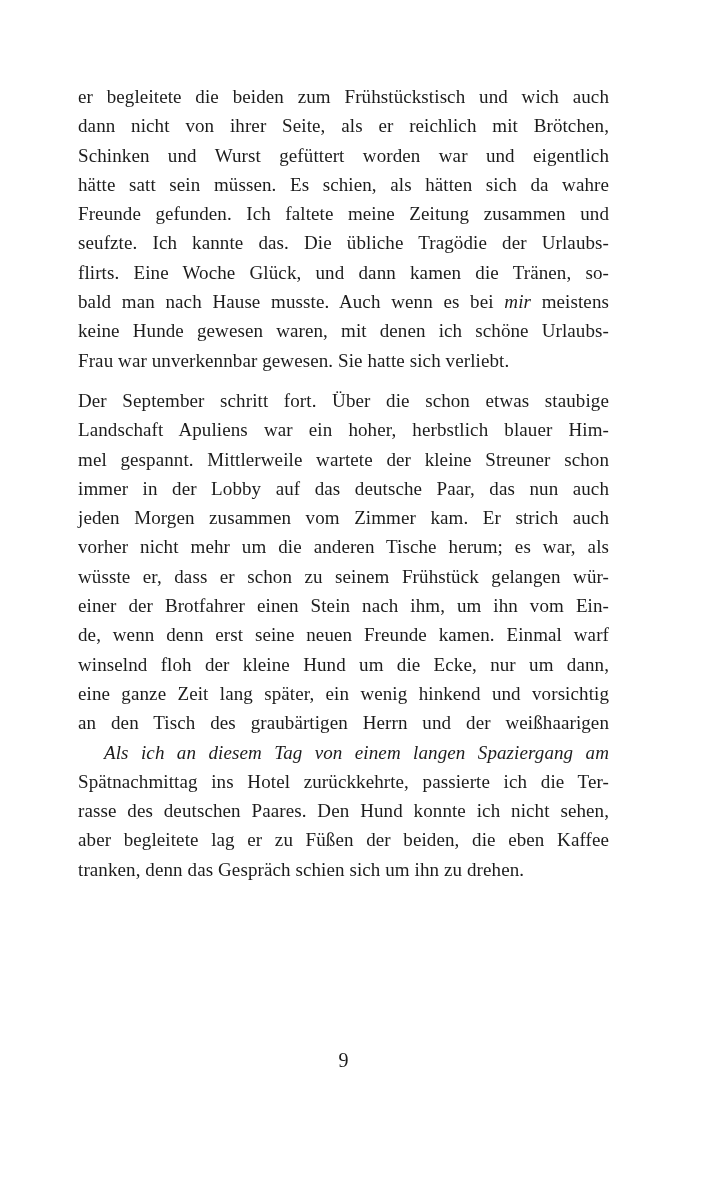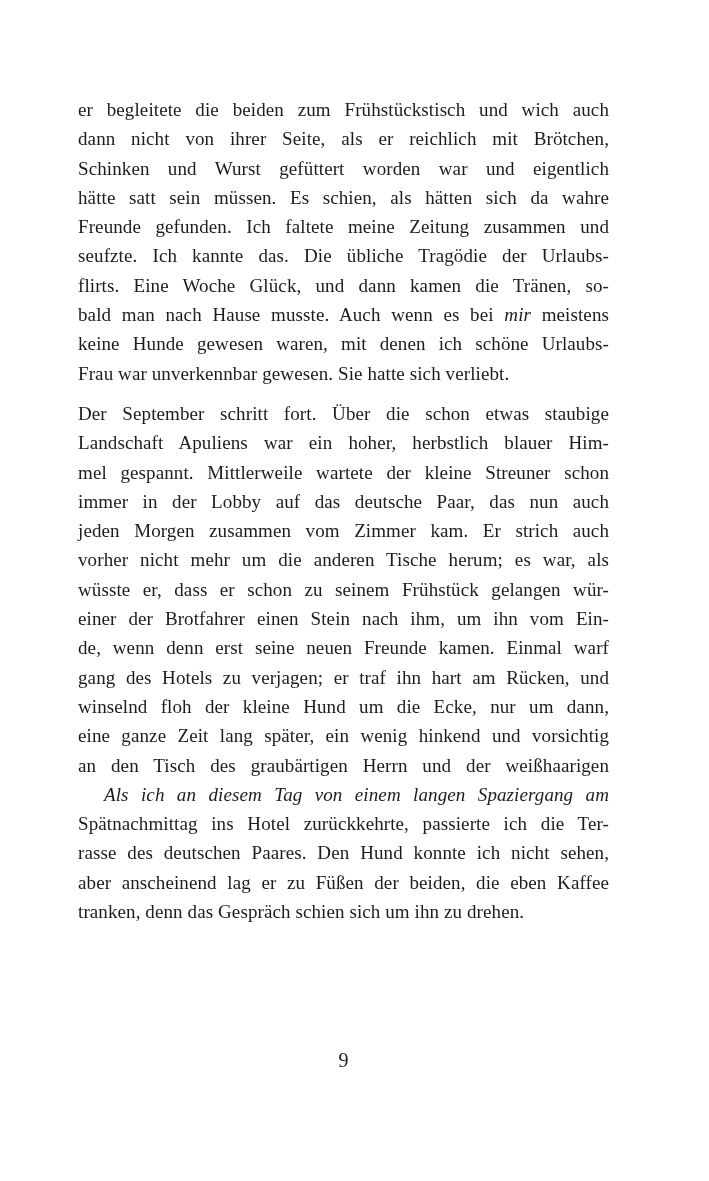--- a/index.html
+++ b/index.html
@@ -12,21 +12,21 @@
     width: 709px;
     height: 1181px;
     background: #ffffff;
     overflow: hidden;
     font-family: "Liberation Serif", serif;
     color: #1c1c1c;
   }
   .text-block {
     position: absolute;
     left: 78px;
-    top: 95px;
+    top: 82px;
     width: 531px;
     font-size: 19px;
     line-height: 29.3px;
     letter-spacing: 0.1px;
   }
   .para { margin: 0; }
   .para.space-before { margin-top: 11px; }
   .line {
     text-align: justify;
     text-align-last: justify;
@@ -68,27 +68,26 @@
       <div class="para space-before">
         <div class="line">Der September schritt fort. Über die schon etwas staubige</div>
         <div class="line">Landschaft Apuliens war ein hoher, herbstlich blauer Him-</div>
         <div class="line">mel gespannt. Mittlerweile wartete der kleine Streuner schon</div>
         <div class="line">immer in der Lobby auf das deutsche Paar, das nun auch</div>
         <div class="line">jeden Morgen zusammen vom Zimmer kam. Er strich auch</div>
         <div class="line">vorher nicht mehr um die anderen Tische herum; es war, als</div>
         <div class="line">wüsste er, dass er schon zu seinem Frühstück gelangen wür-</div>
         <div class="line">einer der Brotfahrer einen Stein nach ihm, um ihn vom Ein-</div>
         <div class="line">de, wenn denn erst seine neuen Freunde kamen. Einmal warf</div>
-        <div class="line">gang des Hotels zu verjagen; er traf ihn hart am Rücken, und</div>
         <div class="line">winselnd floh der kleine Hund um die Ecke, nur um dann,</div>
         <div class="line">eine ganze Zeit lang später, ein wenig hinkend und vorsichtig</div>
         <div class="line">an den Tisch des graubärtigen Herrn und der weißhaarigen</div>
       </div>
       <div class="para indent">
         <div class="line">Als ich an diesem Tag von einem langen Spaziergang am</div>
         <div class="line">Spätnachmittag ins Hotel zurückkehrte, passierte ich die Ter-</div>
         <div class="line">rasse des deutschen Paares. Den Hund konnte ich nicht sehen,</div>
-        <div class="line">aber anscheinend lag er zu Füßen der beiden, die eben Kaffee</div>
+        <div class="line">aber begleitete lag er zu Füßen der beiden, die eben Kaffee</div>
         <div class="line last">tranken, denn das Gespräch schien sich um ihn zu drehen.</div>
       </div>
     </div>
   <div class="page-number">9</div>
 </div>
 
 </body></html>

